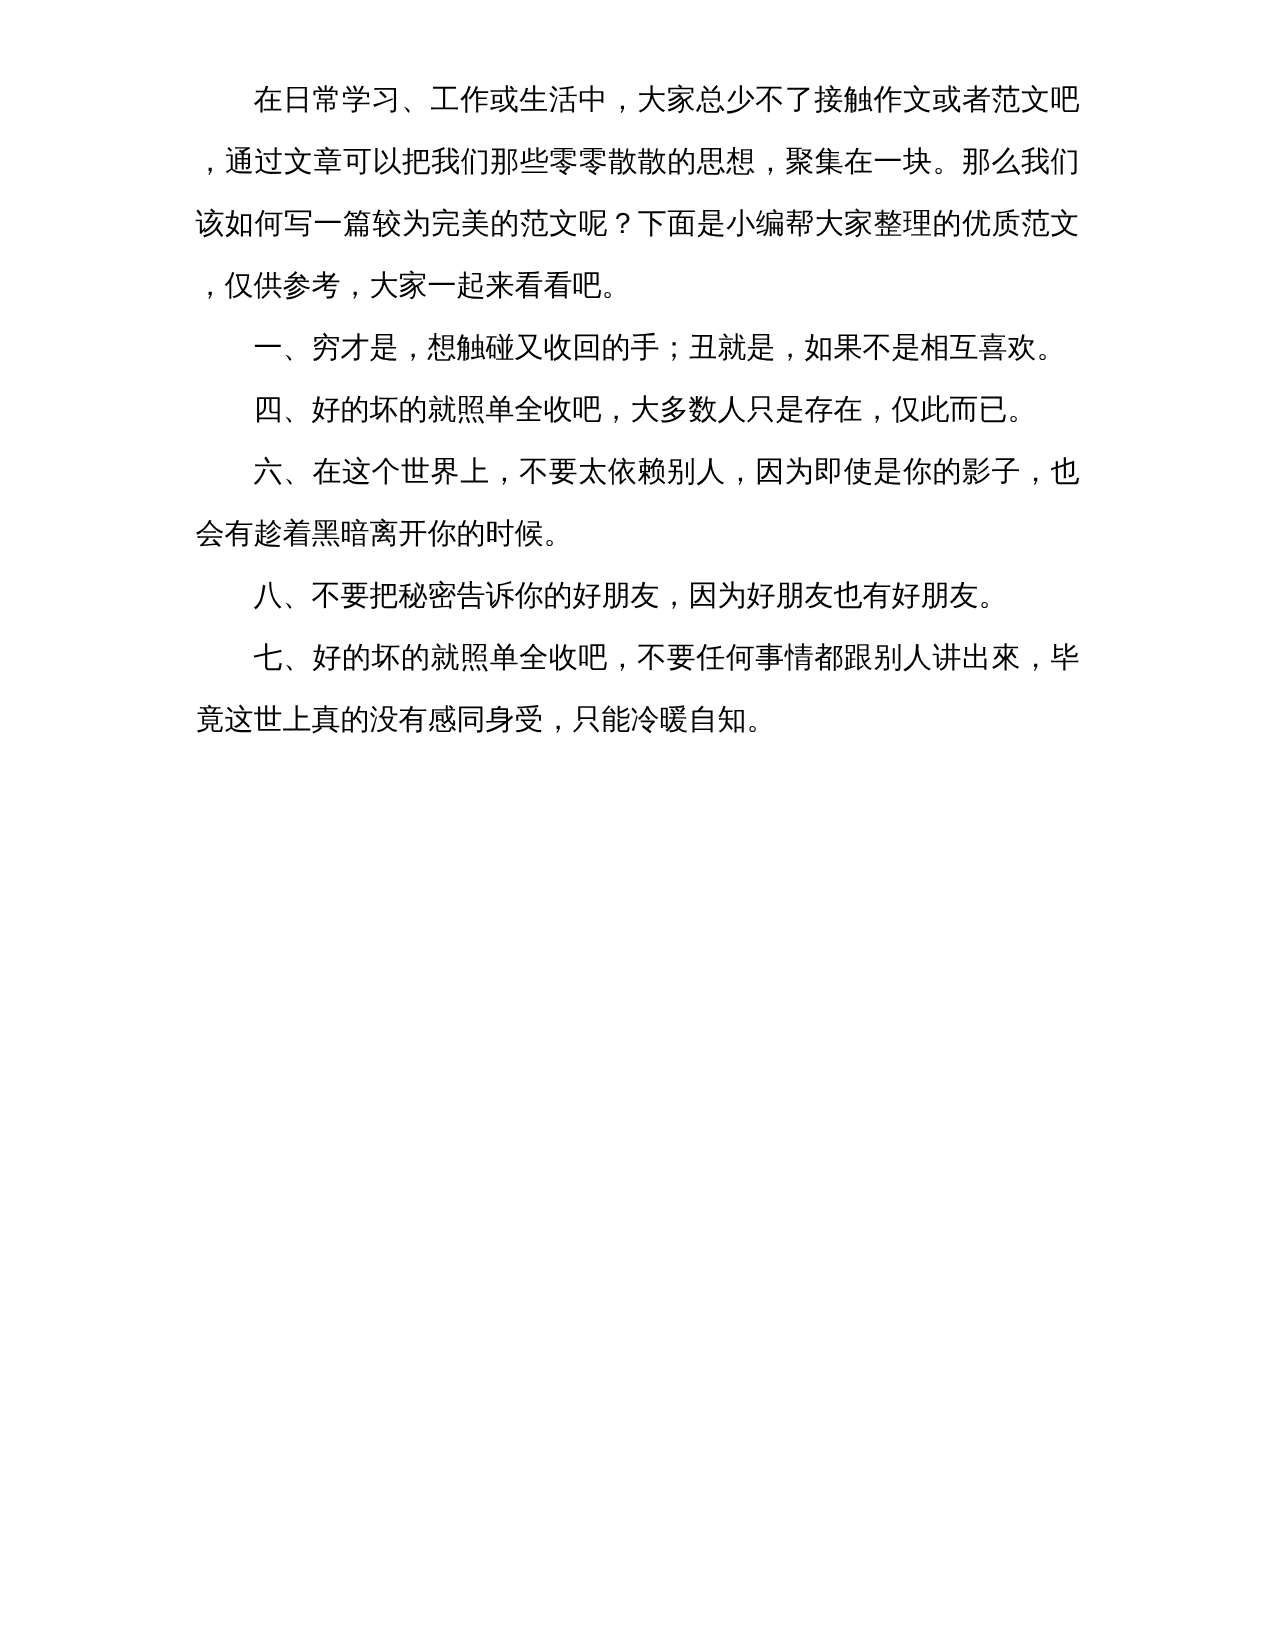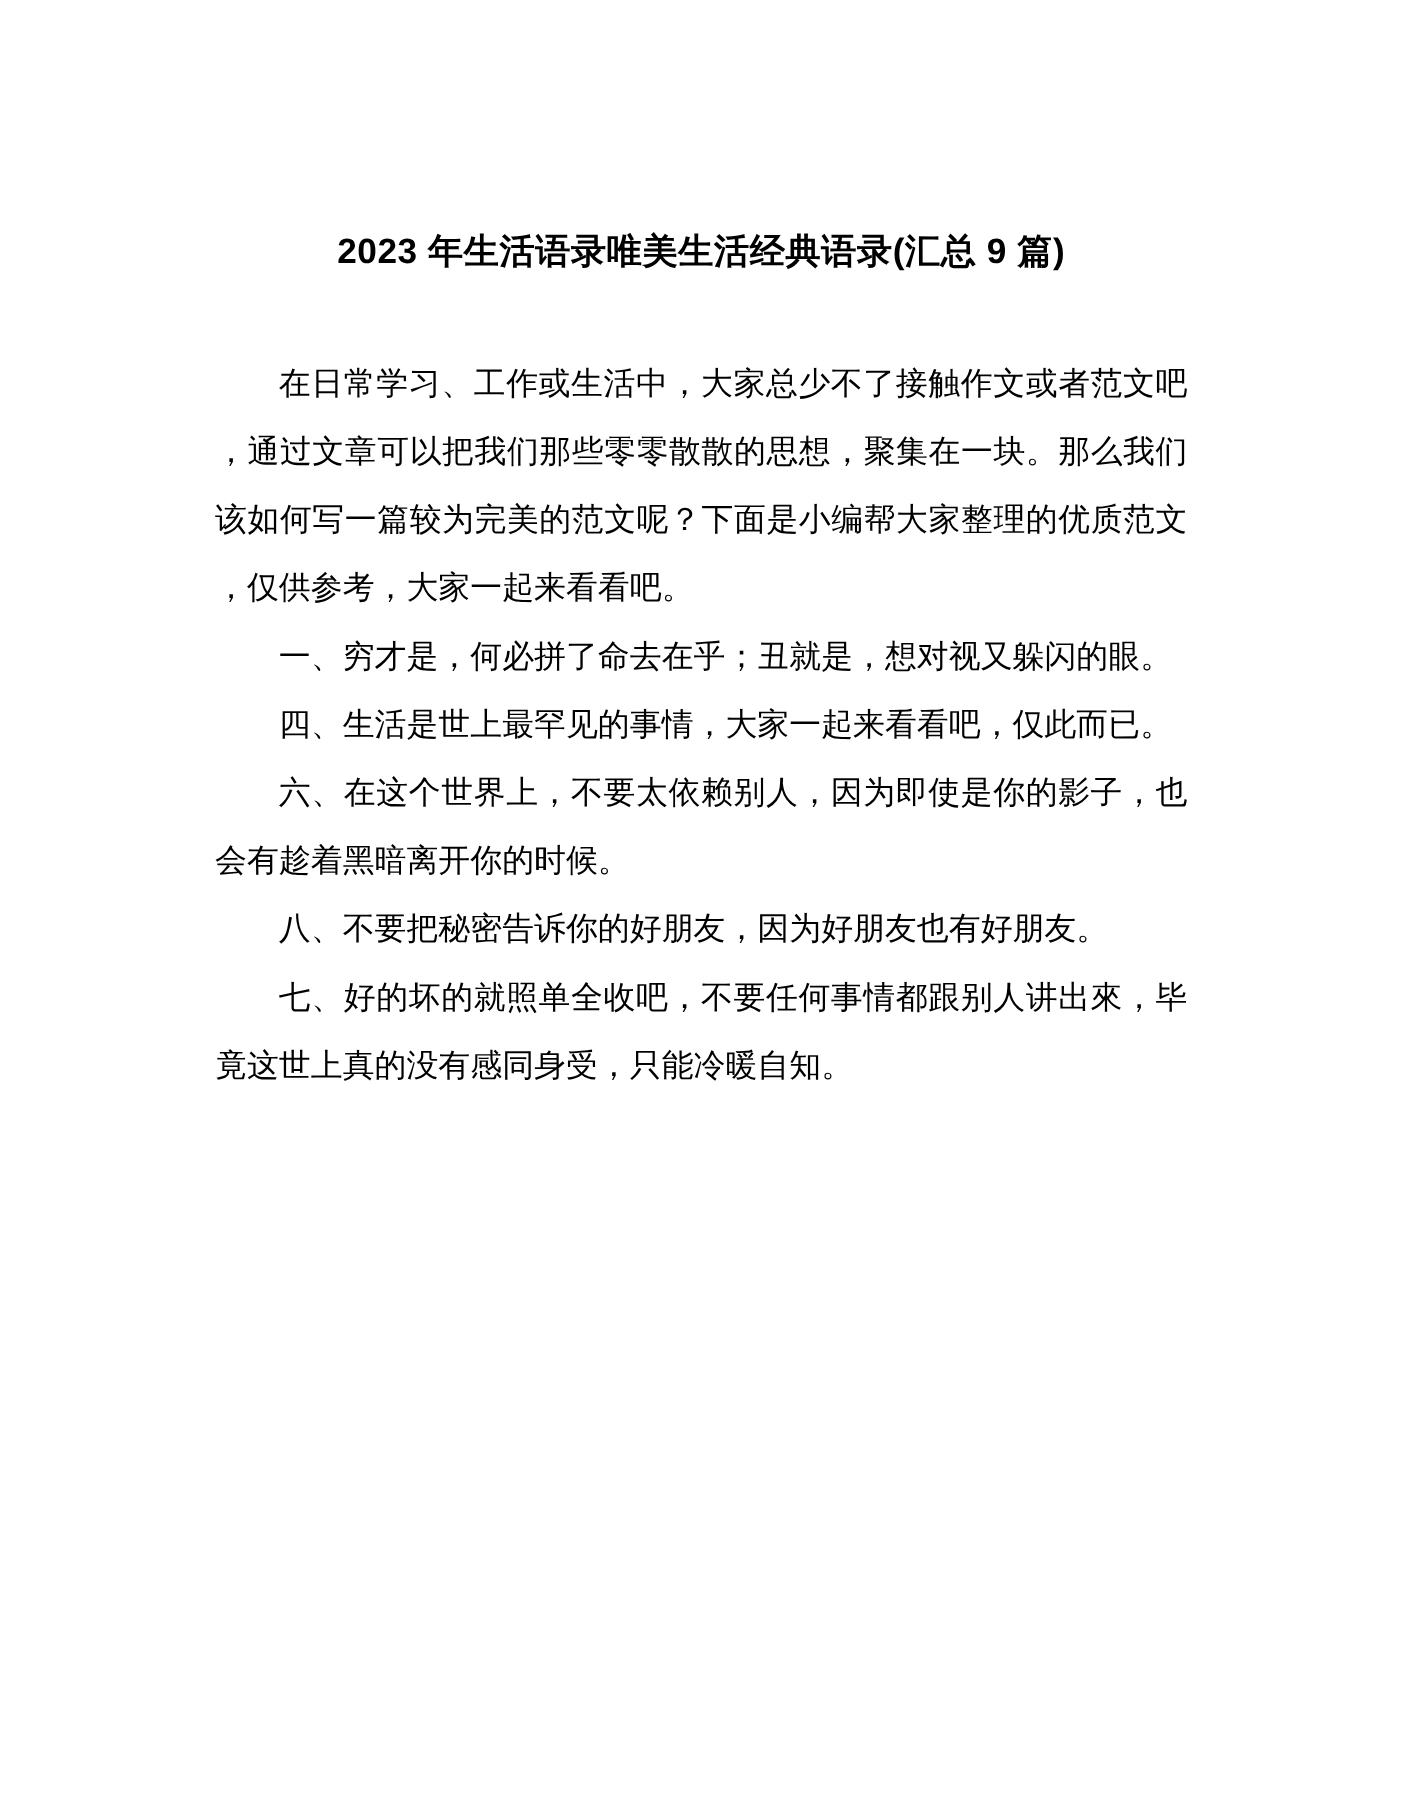--- a/index.html
+++ b/index.html
@@ -41,22 +41,21 @@
   .doc-body p {
     margin: 0;
     padding: 0;
     text-indent: 2em;
   }
 </style>
 </head>
 <body>
 
 <div class="page">
-  <h1 class="doc-title">2023 年生活语录唯美生活经典语录(汇总 9 篇)</h1>
   <div class="doc-body">
       <p>在日常学习、工作或生活中，大家总少不了接触作文或者范文吧，通过文章可以把我们那些零零散散的思想，聚集在一块。那么我们该如何写一篇较为完美的范文呢？下面是小编帮大家整理的优质范文，仅供参考，大家一起来看看吧。</p>
-      <p>一、穷才是，何必拼了命去在乎；丑就是，想对视又躲闪的眼。</p>
-      <p>四、生活是世上最罕见的事情，大家一起来看看吧，仅此而已。</p>
+      <p>一、穷才是，想触碰又收回的手；丑就是，如果不是相互喜欢。</p>
+      <p>四、好的坏的就照单全收吧，大多数人只是存在，仅此而已。</p>
       <p>六、在这个世界上，不要太依赖别人，因为即使是你的影子，也会有趁着黑暗离开你的时候。</p>
       <p>八、不要把秘密告诉你的好朋友，因为好朋友也有好朋友。</p>
       <p>七、好的坏的就照单全收吧，不要任何事情都跟别人讲出來，毕竟这世上真的没有感同身受，只能冷暖自知。</p>
     </div>
 </div>
 
 </body></html>

